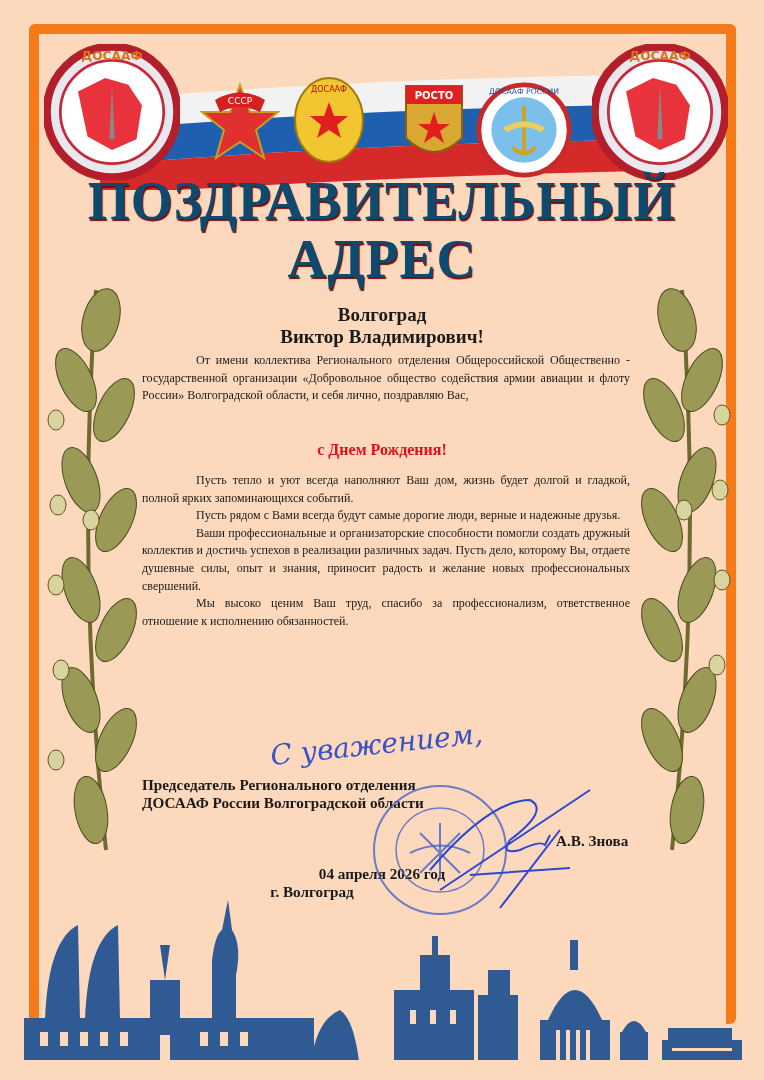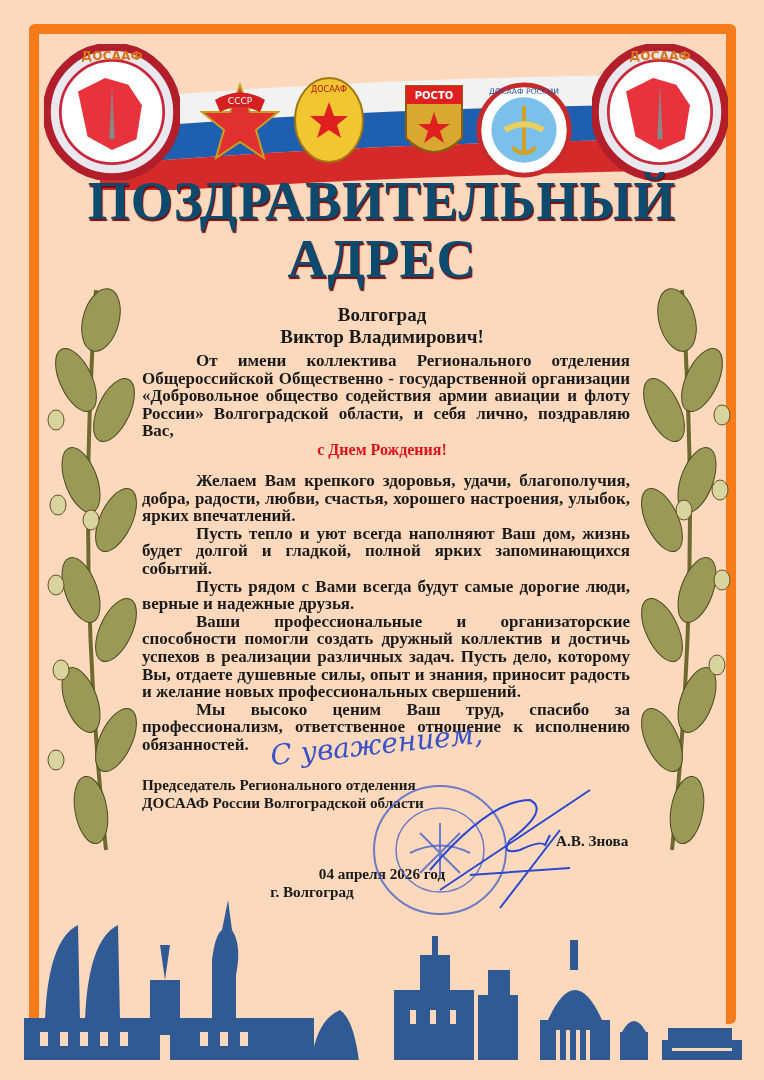--- a/index.html
+++ b/index.html
@@ -20,21 +20,21 @@
   .title {
     position:absolute; left:0; width:764px; text-align:center;
     color:#0c4a6e; font-weight:bold; letter-spacing:1px;
     text-shadow:1px 2px 1px #7a0a0a;
   }
   .title.l1 { top:170px; font-size:54px; }
   .title.l2 { top:228px; font-size:54px; }
   .greet { position:absolute; left:0; width:764px; text-align:center; font-weight:bold; font-size:19px; }
   .body-text {
     position:absolute; left:142px; width:488px;
-    font-weight:bold; font-size:17px; line-height:17.6px; text-align:justify;
+    font-weight:normal; font-size:12px; line-height:17.6px; text-align:justify;
   }
   .body-text p { margin:0; text-indent:54px; }
   .congrats { position:absolute; left:0; width:764px; text-align:center; top:441px;
     color:#e0101a; font-weight:bold; font-size:16px; }
   .wreath { position:absolute; }
   .sig-line { position:absolute; font-weight:bold; font-size:15.2px; line-height:17.6px; }
   .skyline { position:absolute; left:0; top:900px; width:764px; height:160px; }
 </style>
 </head>
 <body>
@@ -140,21 +140,20 @@
   </g>
 </svg>
 
 <div class="body-text" style="top:352px;">
   <p>От имени коллектива Регионального отделения Общероссийской Общественно - государственной организации «Добровольное общество содействия армии авиации и флоту России» Волгоградской области, и себя лично, поздравляю Вас,</p>
 </div>
 
 <div class="congrats">с Днем Рождения!</div>
 
 <div class="body-text" style="top:472px;">
-  <p>Желаем Вам крепкого здоровья, удачи, благополучия, добра, радости, любви, счастья, хорошего настроения, улыбок, ярких впечатлений.</p>
   <p>Пусть тепло и уют всегда наполняют Ваш дом, жизнь будет долгой и гладкой, полной ярких запоминающихся событий.</p>
   <p>Пусть рядом с Вами всегда будут самые дорогие люди, верные и надежные друзья.</p>
   <p>Ваши профессиональные и организаторские способности помогли создать дружный коллектив и достичь успехов в реализации различных задач. Пусть дело, которому Вы, отдаете душевные силы, опыт и знания, приносит радость и желание новых профессиональных свершений.</p>
   <p>Мы высоко ценим Ваш труд, спасибо за профессионализм, ответственное отношение к исполнению обязанностей.</p>
 </div>
 
 <div style="position:absolute;left:270px;top:728px;font-family:'DejaVu Serif',serif;font-style:italic;font-size:28px;color:#3a52c8;transform:rotate(-6deg);">С уважением,</div>
 
 <div class="sig-line" style="left:142px;top:776px;">Председатель Регионального отделения</div>
 <div class="sig-line" style="left:142px;top:794px;">ДОСААФ России Волгоградской области</div>

